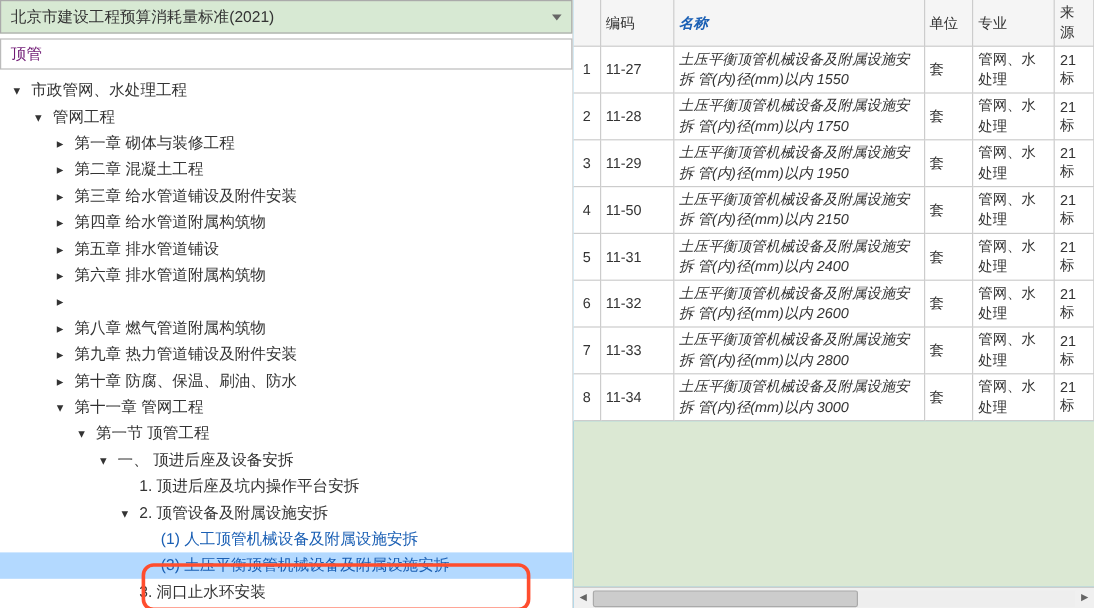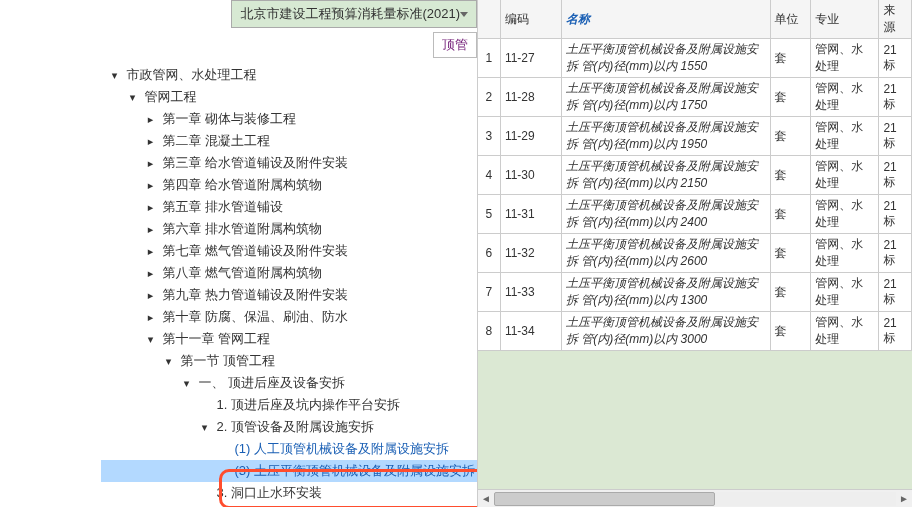--- a/index.html
+++ b/index.html
@@ -1,18 +1,18 @@
 <!DOCTYPE html>
 <html><head>
 <meta charset="utf-8">
 <style>
 * { box-sizing: border-box; margin: 0; padding: 0; }
 body { font-family: "Microsoft YaHei", Arial, sans-serif; font-size: 13px; color: #333; background: #fff; width: 912px; height: 507px; overflow: hidden; }
 .container { display: flex; height: 100%; }
-.left-panel { width: 478px; height: 100%; display: flex; flex-direction: column; border-right: 1px solid #ccc; align-items: flex-end; }
+.left-panel { width: 478px; height: 100%; display: flex; flex-direction: column; border-right: 1px solid #ccc; }
 .dropdown { background: #d7e9d3; border: 1px solid #aaa; padding: 4px 8px; height: 28px; display: flex; align-items: center; justify-content: space-between; cursor: pointer; }
 .dropdown-caret { width: 0; height: 0; border-left: 4px solid transparent; border-right: 4px solid transparent; border-top: 5px solid #666; }
 .search { border: 1px solid #bbb; margin: 4px 0 0 0; padding: 4px 8px; height: 26px; display: flex; align-items: center; color: #701a75; }
 .tree { flex: 1; overflow-y: auto; overflow-x: hidden; padding: 6px 0; position: relative; }
 .tree-row { display: flex; align-items: center; height: 22px; padding-left: 8px; cursor: pointer; white-space: nowrap; }
 .tree-row.selected { background: #b3d9ff; }
 .tree-toggle { width: 12px; text-align: center; color: #333; font-size: 11px; margin-right: 4px; user-select: none; }
 .tree-label { padding: 0 2px; }
 .tree-label.link { color: #1a5fb4; }
 .highlight-box { position: absolute; border: 3px solid #ff4d2e; border-radius: 10px; pointer-events: none; }
@@ -77,21 +77,20 @@
         <div class="tree-row" style="padding-left: 44px;">
           <span class="tree-toggle">▸</span>
           <span class="tree-label">第五章 排水管道铺设</span>
         </div>
         <div class="tree-row" style="padding-left: 44px;">
           <span class="tree-toggle">▸</span>
           <span class="tree-label">第六章 排水管道附属构筑物</span>
         </div>
         <div class="tree-row" style="padding-left: 44px;">
           <span class="tree-toggle">▸</span>
-          <span class="tree-label">第七章 燃气管道铺设及附件安装</span>
         </div>
         <div class="tree-row" style="padding-left: 44px;">
           <span class="tree-toggle">▸</span>
           <span class="tree-label">第八章 燃气管道附属构筑物</span>
         </div>
         <div class="tree-row" style="padding-left: 44px;">
           <span class="tree-toggle">▸</span>
           <span class="tree-label">第九章 热力管道铺设及附件安装</span>
         </div>
         <div class="tree-row" style="padding-left: 44px;">
@@ -166,21 +165,21 @@
             <tr>
               <td class="col-idx">3</td>
               <td class="col-code">11-29</td>
               <td class="col-name">土压平衡顶管机械设备及附属设施安拆 管(内)径(mm)以内 1950</td>
               <td class="col-unit">套</td>
               <td class="col-spec">管网、水处理</td>
               <td class="col-src">21标</td>
             </tr>
             <tr>
               <td class="col-idx">4</td>
-              <td class="col-code">11-30</td>
+              <td class="col-code">11-50</td>
               <td class="col-name">土压平衡顶管机械设备及附属设施安拆 管(内)径(mm)以内 2150</td>
               <td class="col-unit">套</td>
               <td class="col-spec">管网、水处理</td>
               <td class="col-src">21标</td>
             </tr>
             <tr>
               <td class="col-idx">5</td>
               <td class="col-code">11-31</td>
               <td class="col-name">土压平衡顶管机械设备及附属设施安拆 管(内)径(mm)以内 2400</td>
               <td class="col-unit">套</td>
@@ -191,21 +190,21 @@
               <td class="col-idx">6</td>
               <td class="col-code">11-32</td>
               <td class="col-name">土压平衡顶管机械设备及附属设施安拆 管(内)径(mm)以内 2600</td>
               <td class="col-unit">套</td>
               <td class="col-spec">管网、水处理</td>
               <td class="col-src">21标</td>
             </tr>
             <tr>
               <td class="col-idx">7</td>
               <td class="col-code">11-33</td>
-              <td class="col-name">土压平衡顶管机械设备及附属设施安拆 管(内)径(mm)以内 1300</td>
+              <td class="col-name">土压平衡顶管机械设备及附属设施安拆 管(内)径(mm)以内 2800</td>
               <td class="col-unit">套</td>
               <td class="col-spec">管网、水处理</td>
               <td class="col-src">21标</td>
             </tr>
             <tr>
               <td class="col-idx">8</td>
               <td class="col-code">11-34</td>
               <td class="col-name">土压平衡顶管机械设备及附属设施安拆 管(内)径(mm)以内 3000</td>
               <td class="col-unit">套</td>
               <td class="col-spec">管网、水处理</td>

